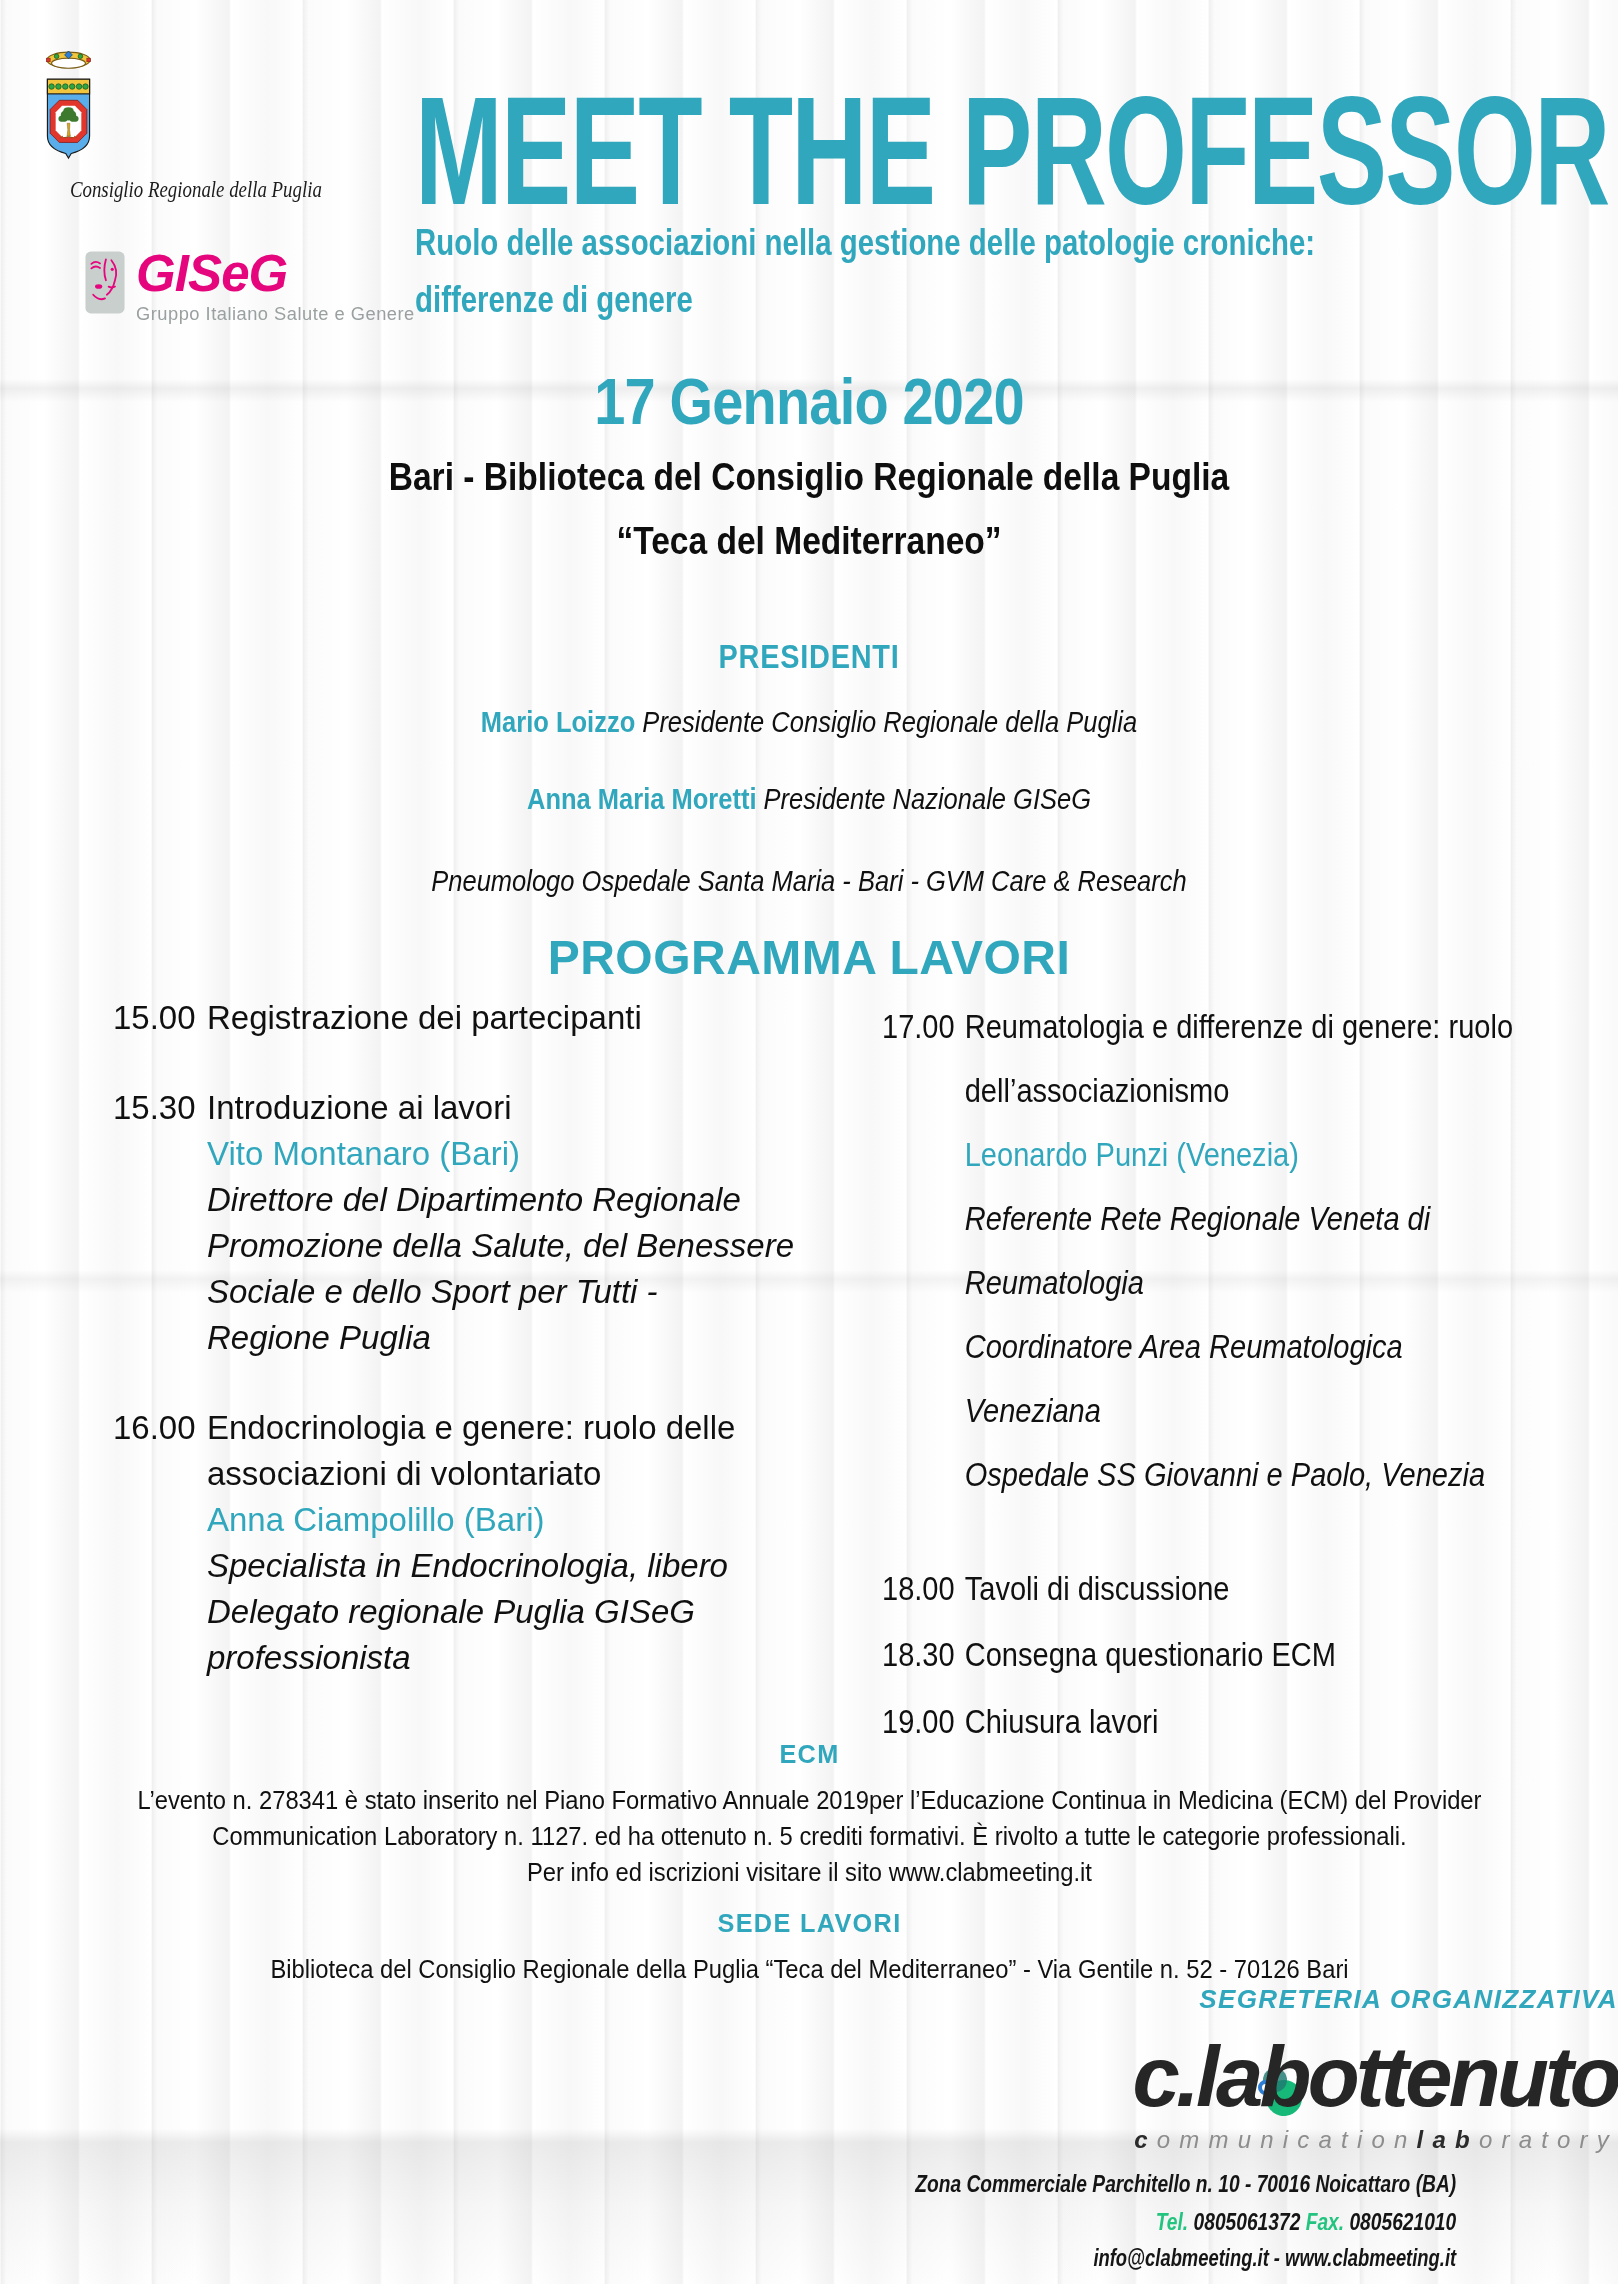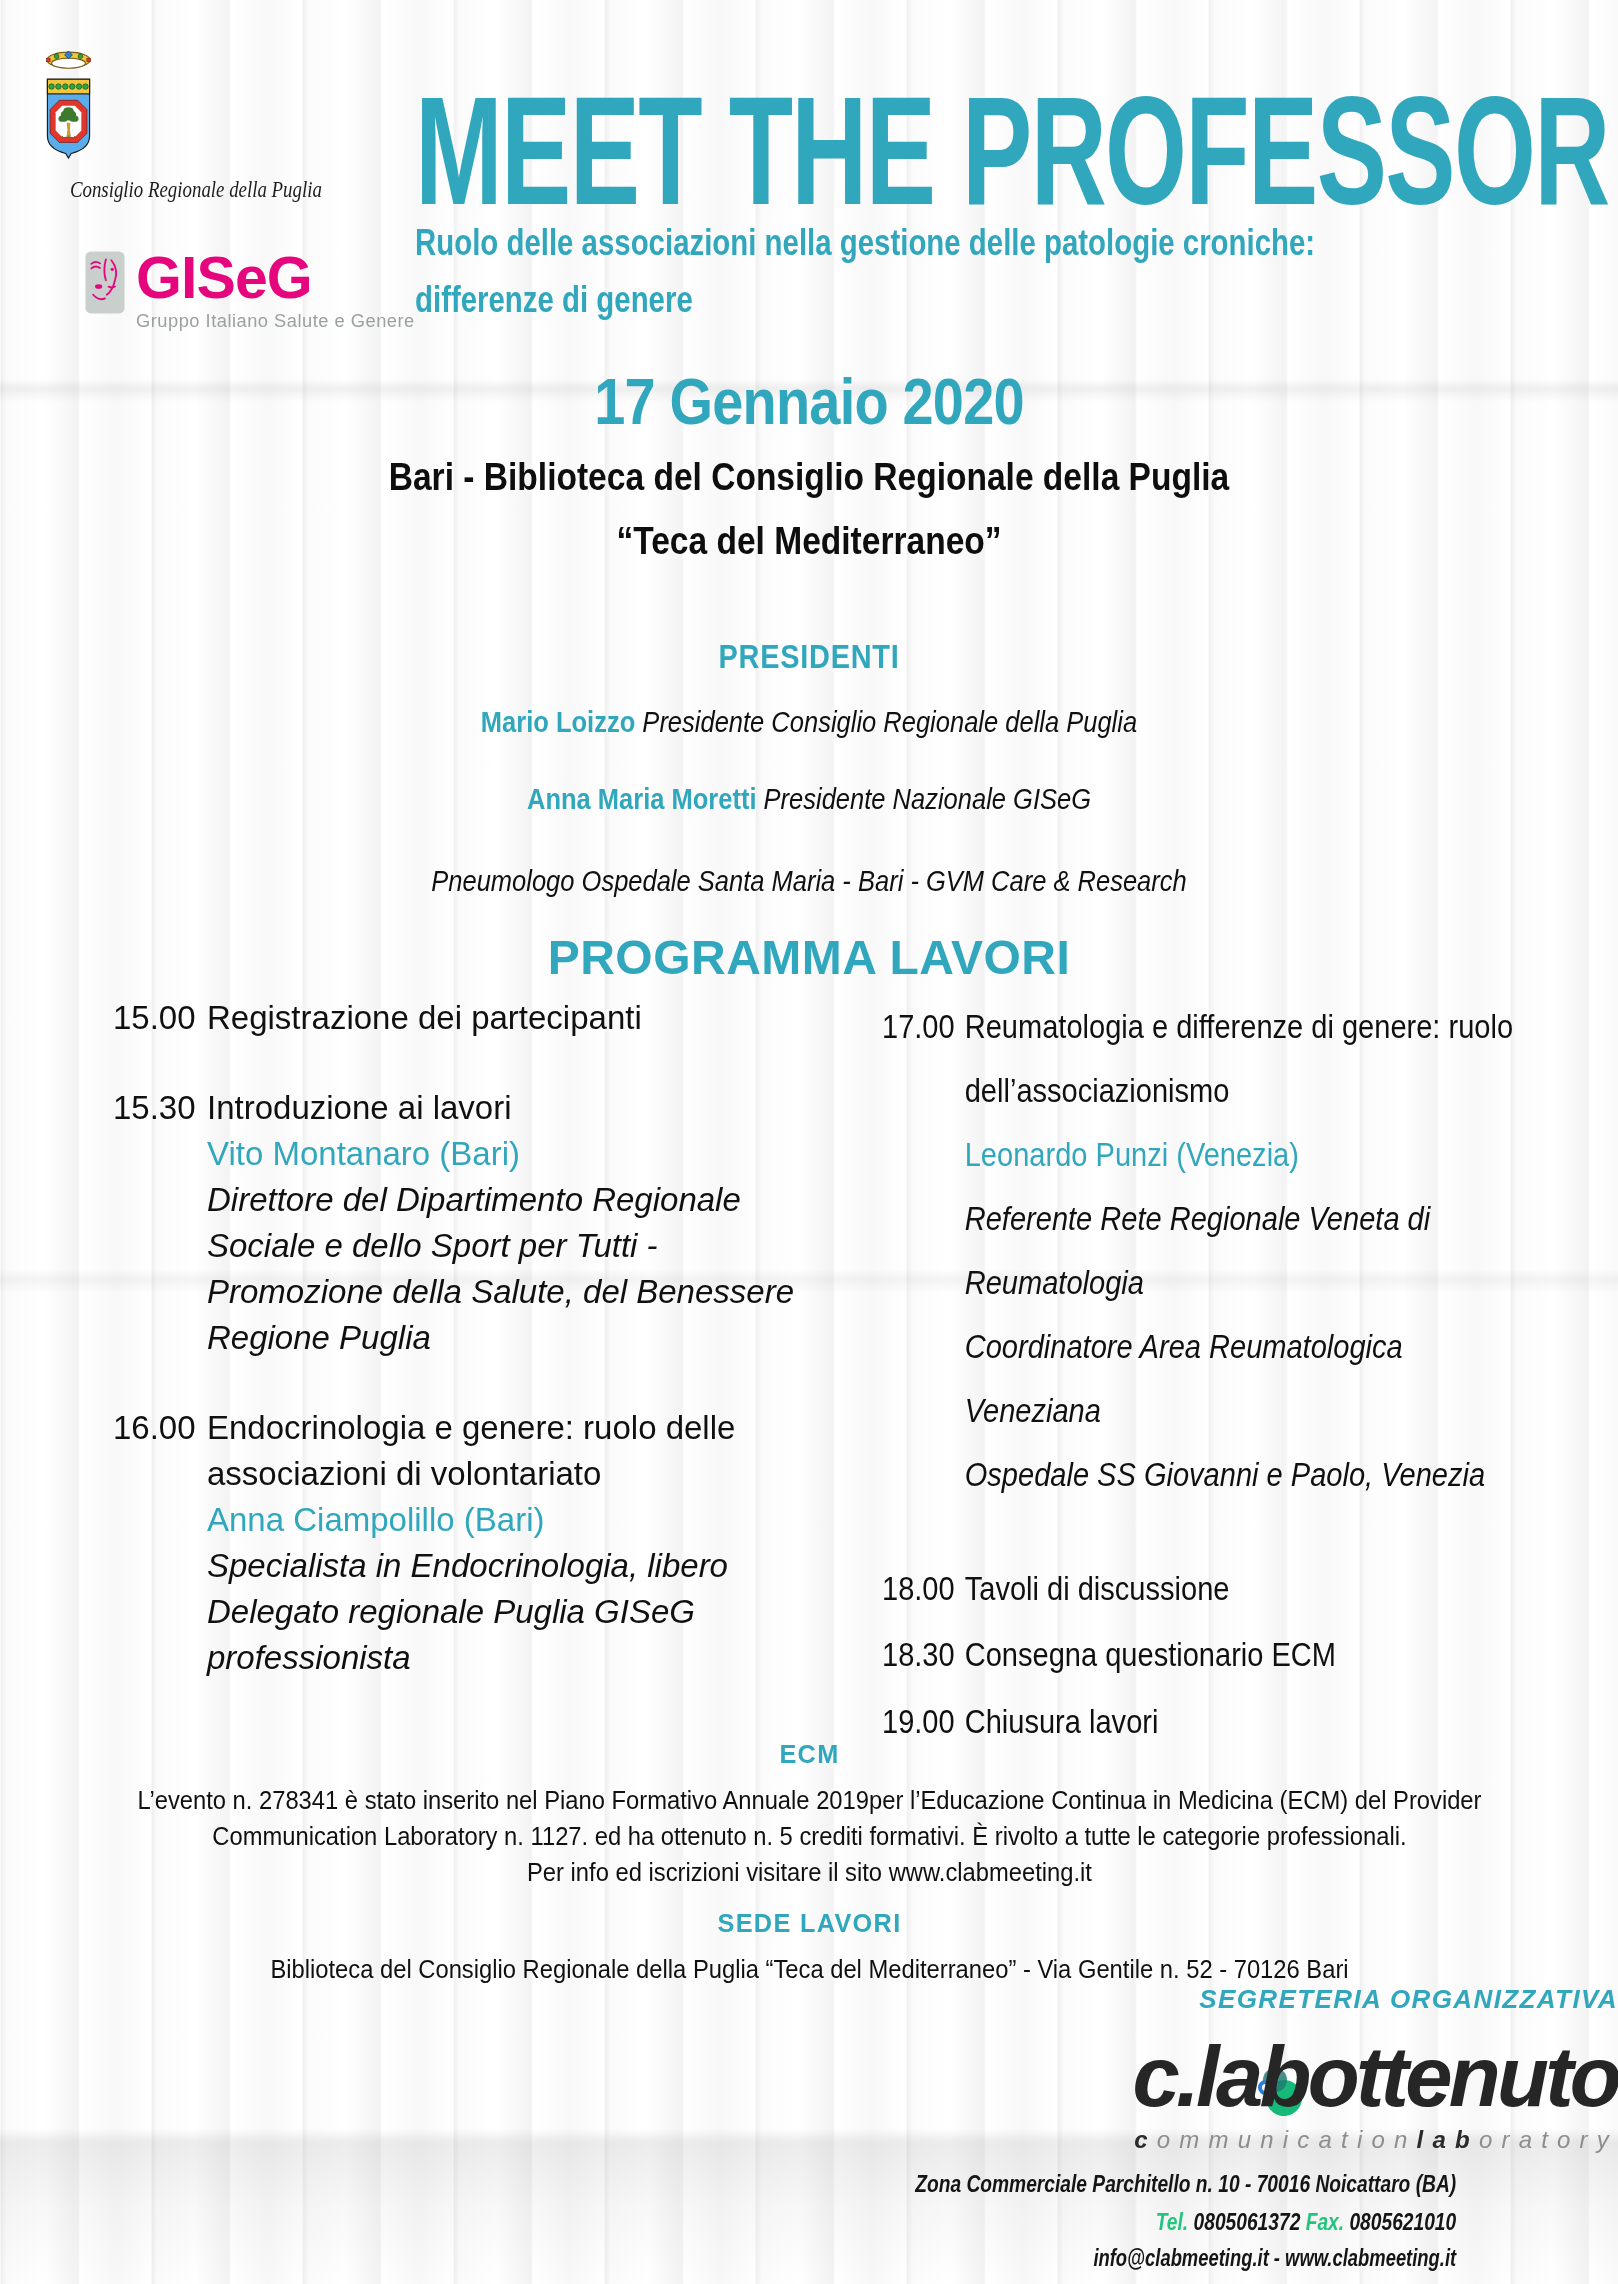--- a/index.html
+++ b/index.html
@@ -17,21 +17,21 @@
       repeating-linear-gradient(90deg,
         #ffffff 0px,#f0f0f0 1.4px,#fbfbfb 6.4px,#ffffff 44px,
         #f3f3f3 78px,#ffffff 80px,#f8f8f8 117px,#ffffff 151px),
       linear-gradient(#f9f9f9,#f9f9f9);}
   h1,h2,h3{margin:0;font-weight:700;}
   
   .crest-block{position:absolute;left:41px;top:46px;width:321px;text-align:left;}
   .crest-caption{margin-top:13.7px;font-family:"Liberation Serif",serif;font-style:italic;
                  font-size:23px;color:#1c1c1c;transform:scaleX(.82);transform-origin:center top;white-space:nowrap;}
   .giseg-block{position:absolute;left:85px;top:251px;display:flex;gap:11px;align-items:flex-start;}
-  .giseg-name{font-size:59px;font-weight:800;line-height:.92;color:var(--magenta,#E5067E);letter-spacing:-0.9px;}
+  .giseg-name{font-size:51px;font-weight:800;line-height:.92;color:var(--magenta,#E5067E);letter-spacing:-0.9px;font-style:italic;}
   .giseg-tag{font-size:18.3px;color:#9aa0a0;margin-top:4.6px;letter-spacing:0.5px;}
   
   .title-block{position:absolute;left:415px;top:73px;width:1192px;}
   .title-block h1{font-size:117px;line-height:1;letter-spacing:-1.8px;color:var(--teal);
                   transform:scale(.9,1.32);transform-origin:left top;white-space:nowrap;font-weight:800;}
   .subtitle{margin-top:24px;font-size:35px;font-weight:600;color:var(--teal);
             transform:scale(.84,1.08);transform-origin:left top;line-height:1.5;}
   
   .event-info{position:absolute;top:364px;left:0;right:0;text-align:center;transform:scaleX(.86);}
   .event-date{font-size:65px;font-weight:800;color:var(--teal);letter-spacing:-0.9px;}
@@ -180,22 +180,22 @@
           <div class="lines">
             <div class="line topic">Registrazione dei partecipanti</div>
           </div>
         </div>
         <div class="prog-entry">
           <span class="time">15.30</span>
           <div class="lines">
             <div class="line topic">Introduzione ai lavori</div>
             <div class="line speaker">Vito Montanaro (Bari)</div>
             <div class="line role">Direttore del Dipartimento Regionale</div>
+            <div class="line role">Promozione della Salute, del Benessere</div>
             <div class="line role">Sociale e dello Sport per Tutti -</div>
-            <div class="line role">Promozione della Salute, del Benessere</div>
             <div class="line role">Regione Puglia</div>
           </div>
         </div>
         <div class="prog-entry">
           <span class="time">16.00</span>
           <div class="lines">
             <div class="line topic">Endocrinologia e genere: ruolo delle</div>
             <div class="line topic">associazioni di volontariato</div>
             <div class="line speaker">Anna Ciampolillo (Bari)</div>
             <div class="line role">Specialista in Endocrinologia, libero</div>

